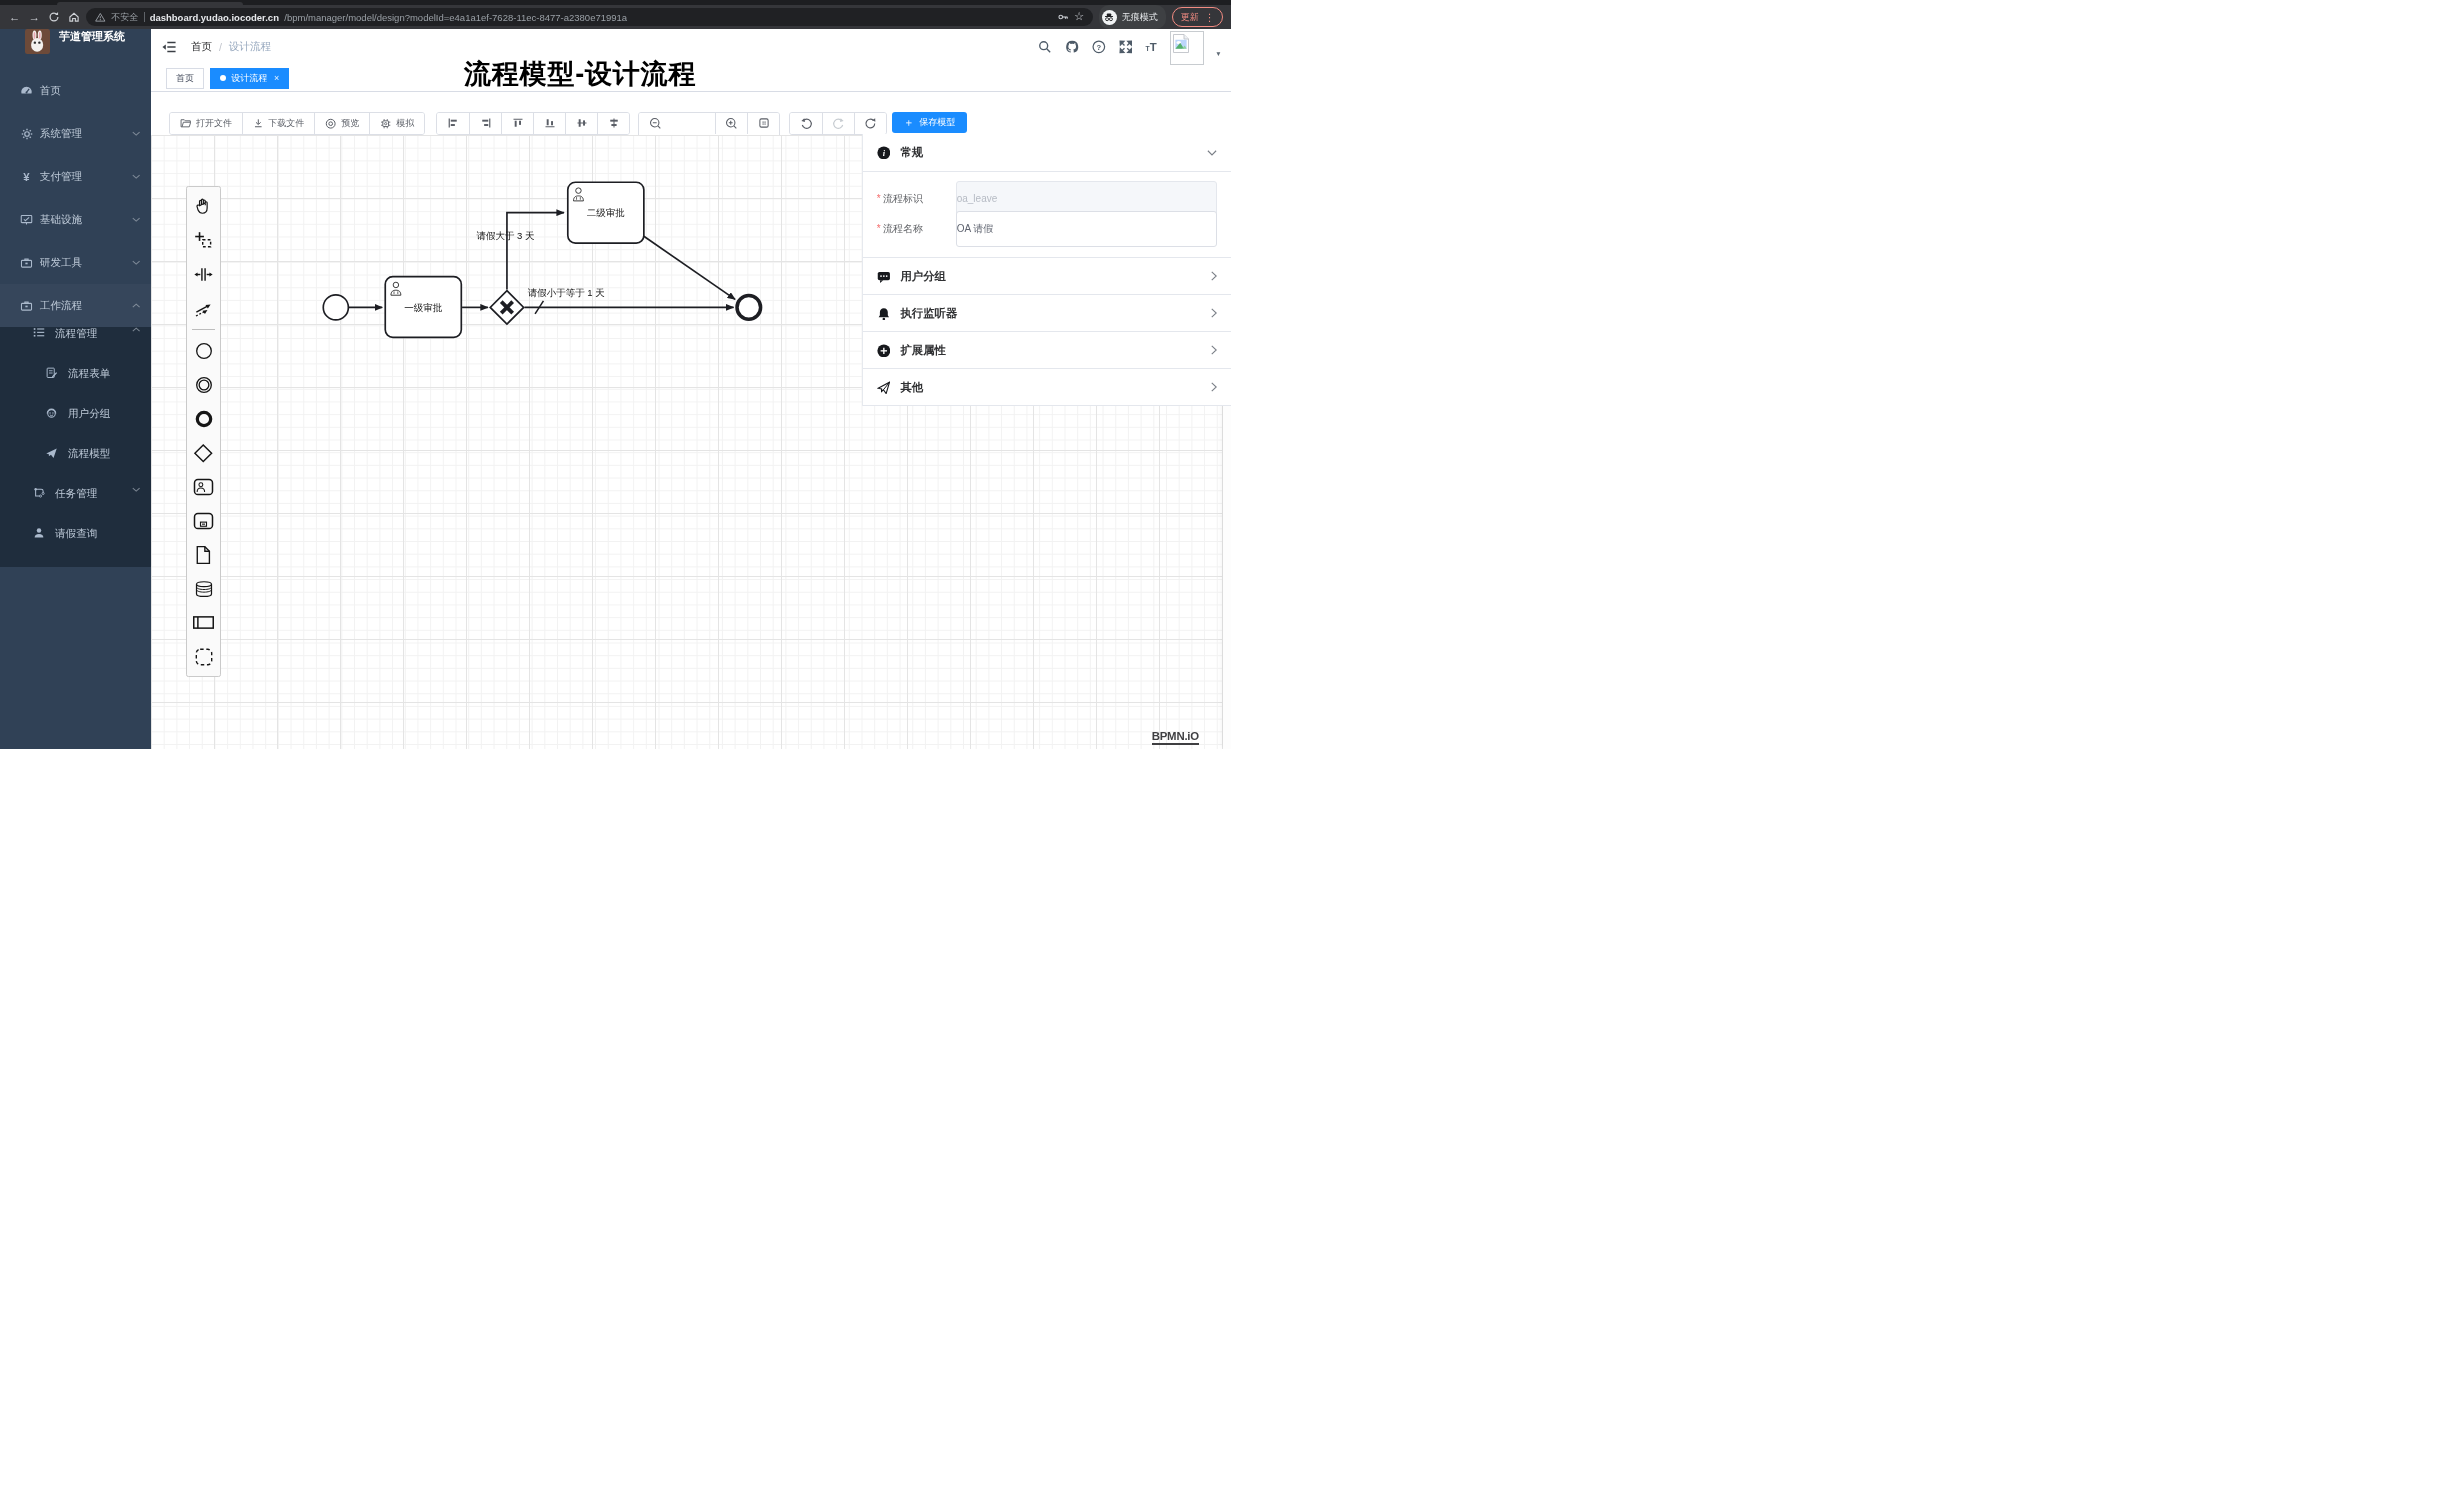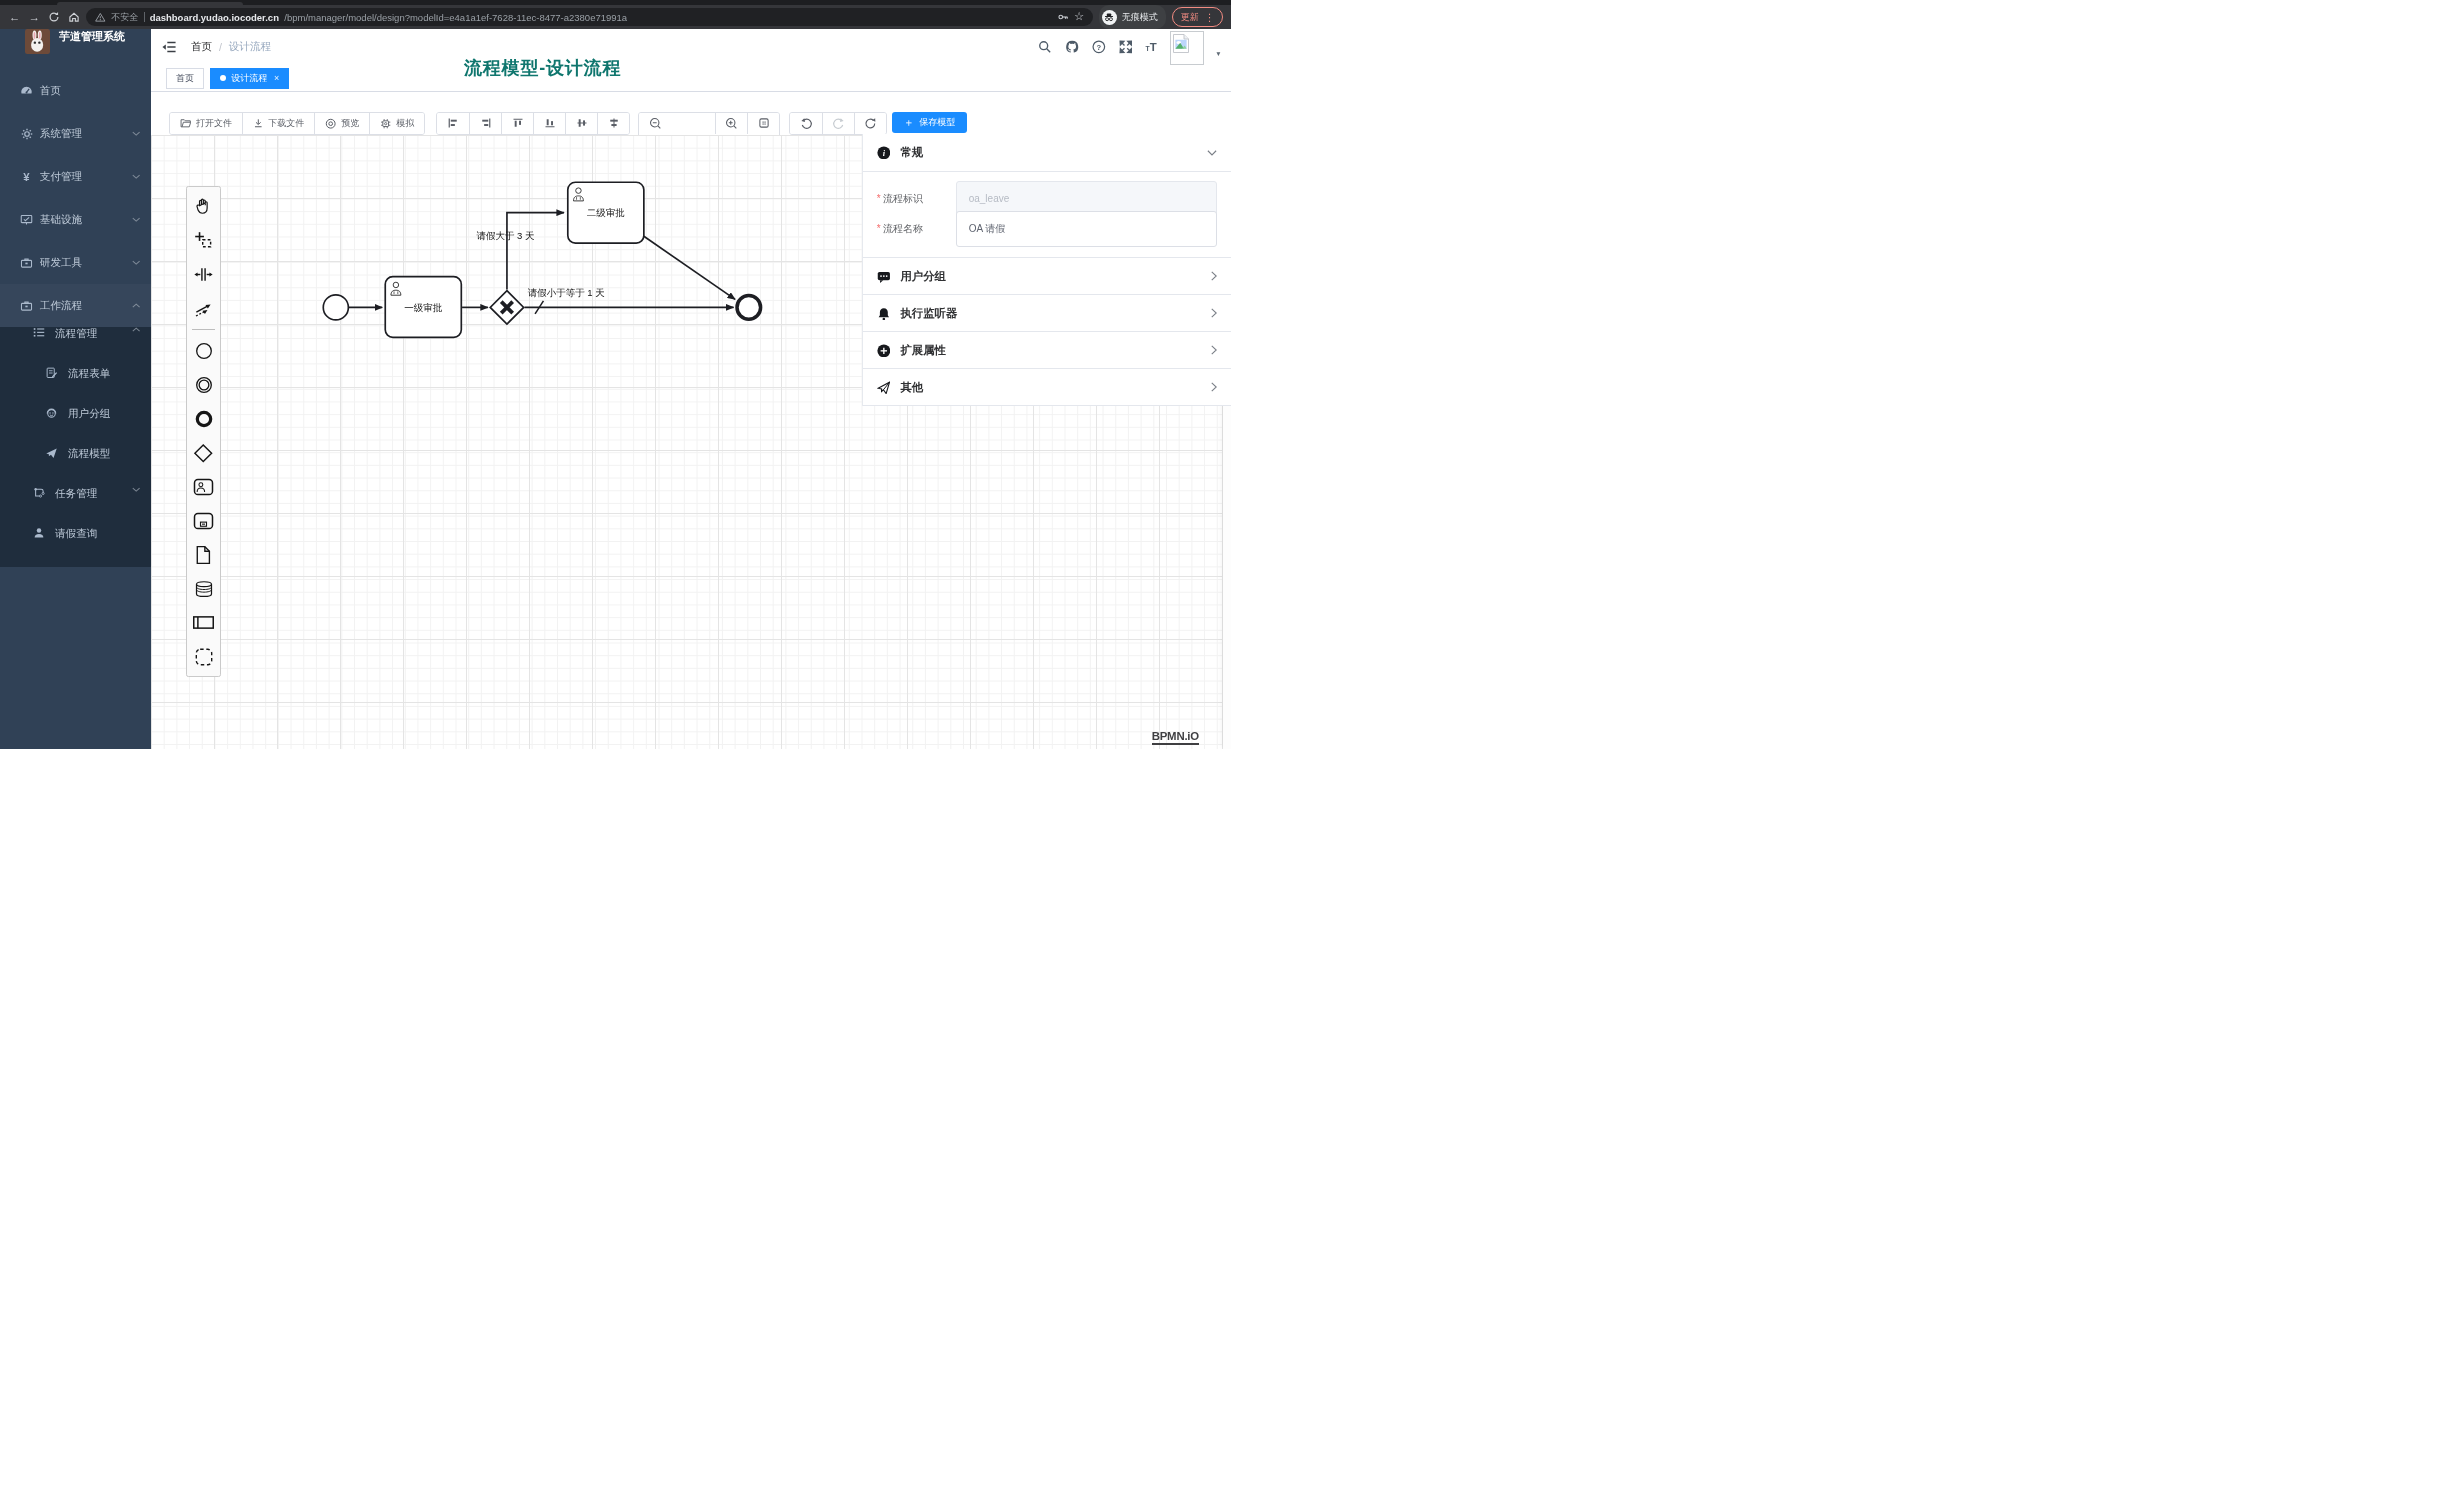--- a/index.html
+++ b/index.html
@@ -47,21 +47,21 @@
   .bc{display:flex;align-items:center;font-size:10.6px;}
   .bc .home{color:#303133;cursor:pointer;}
   .bc .sep{color:#c0c4cc;margin:0 6.8px;}
   .bc .cur{color:#97a8be;}
   .hicons{margin-left:auto;display:flex;align-items:center;gap:13px;}
   .hic{cursor:pointer;display:flex;align-items:center;justify-content:center;}
   .tt{font-weight:800;color:#4e5b68;line-height:1;cursor:pointer;}
   .tt .t1{font-size:6.8px;}.tt .t2{font-size:11.4px;}
   .avatarbox{width:32px;height:32px;border:0.8px solid #c8ccd0;background:#fff;display:flex;align-items:flex-start;margin-top:1.5px;}
   .caret{color:#606b76;font-size:7.6px;margin-top:12px;cursor:pointer;}
-  .annotation{position:absolute;left:464px;top:56px;font-size:18px;font-weight:800;color:#0f766e;letter-spacing:0.8px;z-index:50;pointer-events:none;white-space:nowrap;}
+  .annotation{position:absolute;left:464px;top:56px;font-size:27px;font-weight:800;color:#000000;letter-spacing:0.8px;z-index:50;pointer-events:none;white-space:nowrap;}
 
   
   .tabbar{position:absolute;left:151px;top:65px;right:0;height:27px;background:#fff;border-bottom:0.8px solid #d8dce5;
           display:flex;align-items:center;padding-left:15px;gap:6px;box-sizing:border-box;}
   .tag{height:21px;box-sizing:border-box;padding:0 9px;border:0.8px solid #d8dce5;background:#fff;color:#495060;
        font-size:9px;display:flex;align-items:center;cursor:pointer;}
   .tag.active{background:#1a8cff;border-color:#1a8cff;color:#fff;}
   .tag .dot{width:6px;height:6px;border-radius:50%;background:#fff;margin-right:5.3px;}
   .tag .x{margin-left:6.8px;font-size:9px;opacity:.9;}
 
@@ -102,21 +102,21 @@
 
   
   .props{position:absolute;left:862px;top:134px;right:0;z-index:10;}
   .pwhite{background:#fff;border-left:0.8px solid #e6e9ee;}
   .sec-header{height:37px;display:flex;align-items:center;padding:0 13.7px;border-bottom:0.8px solid #e4e7ed;cursor:pointer;}
   .sec-title{font-size:11.4px;font-weight:700;color:#303133;margin-left:10px;flex:1;}
   .fields{padding:9px 13.7px 10.6px;border-bottom:0.8px solid #e4e7ed;}
   .field{display:flex;align-items:center;height:26px;margin:4.6px 0;}
   .flabel{width:79px;font-size:10px;color:#606266;flex:none;}
   .star{color:#f56c6c;margin-right:2.3px;}
-  .finput{flex:1;height:36px;box-sizing:border-box;border:0.8px solid #dcdfe6;border-radius:3px;padding:0 12px;
+  .finput{flex:1;height:36px;box-sizing:border-box;border:0.8px solid #dcdfe6;border-radius:3px;padding:0 0;
           font-size:10px;color:#5f6470;outline:none;font-family:inherit;background:#fff;}
   .finput:disabled{background:#f5f7fa;border-color:#e4e7ed;color:#b6bbc4;}
   .prow{height:36px;display:flex;align-items:center;padding:0 13.7px;border-bottom:0.8px solid #e4e7ed;cursor:pointer;}
   .prow .sec-title{font-weight:700;}
 </style>
 </head>
 <body>
 
 <div class="chrome">
   <div class="tabstrip">

